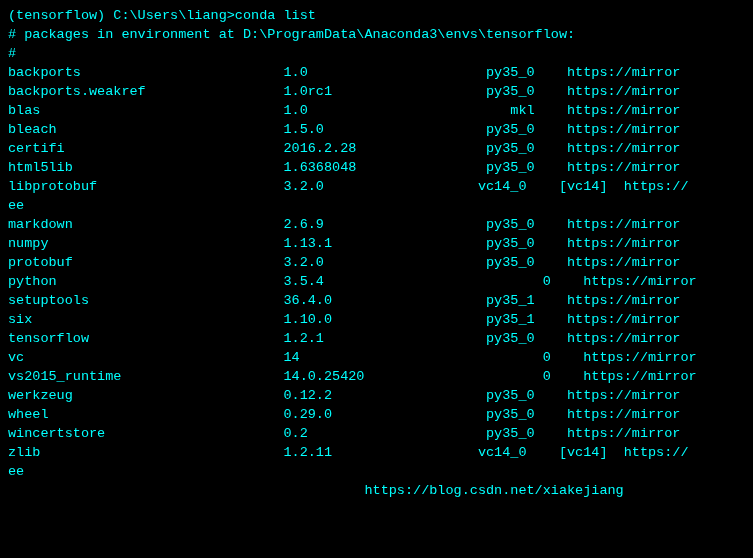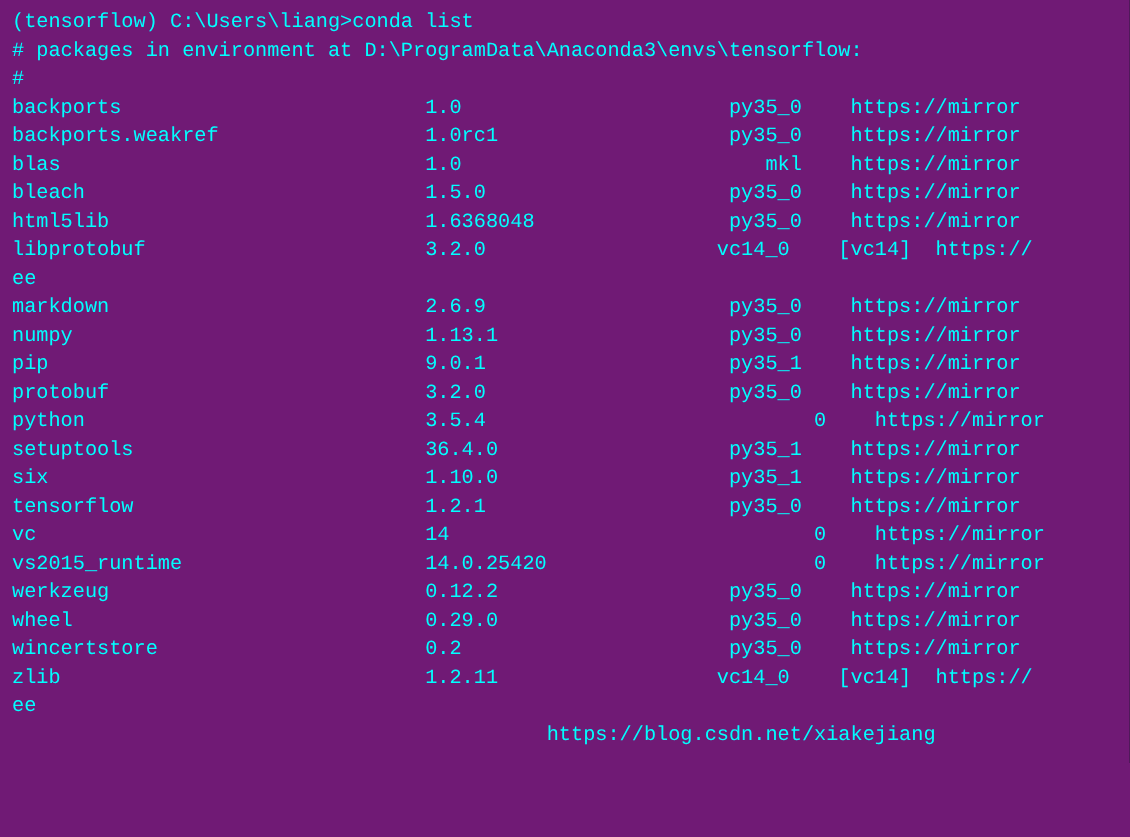--- a/index.html
+++ b/index.html
@@ -10,21 +10,21 @@
     body {
       background-color: #1a1a2e;
       font-family: 'Courier New', Courier, monospace;
       font-size: 13.5px;
       color: #00ffff;
       width: 753px;
       height: 558px;
       overflow: hidden;
     }
     .terminal {
-      background-color: #701a75;
+      background-color: #000000;
       width: 753px;
       height: 558px;
       padding: 6px 8px;
       overflow: hidden;
     }
     .line {
       white-space: pre;
       line-height: 19px;
       color: #00ffff;
     }
@@ -44,26 +44,26 @@
 <body>
 
 <div class="terminal">
   <div class="line">(tensorflow) C:\Users\liang&gt;conda list</div>
   <div class="line header"># packages in environment at D:\ProgramData\Anaconda3\envs\tensorflow:</div>
   <div class="line comment">#</div>
   <div class="line">backports                         1.0                      py35_0    https://mirror</div>
   <div class="line">backports.weakref                 1.0rc1                   py35_0    https://mirror</div>
   <div class="line">blas                              1.0                         mkl    https://mirror</div>
   <div class="line">bleach                            1.5.0                    py35_0    https://mirror</div>
+  <div class="line">certifi                           2016.2.28                py35_0    https://mirror</div>
   <div class="line">html5lib                          1.6368048                py35_0    https://mirror</div>
   <div class="line">libprotobuf                       3.2.0                   vc14_0    [vc14]  https://</div>
   <div class="line">ee</div>
   <div class="line">markdown                          2.6.9                    py35_0    https://mirror</div>
   <div class="line">numpy                             1.13.1                   py35_0    https://mirror</div>
-  <div class="line">pip                               9.0.1                    py35_1    https://mirror</div>
   <div class="line">protobuf                          3.2.0                    py35_0    https://mirror</div>
   <div class="line">python                            3.5.4                           0    https://mirror</div>
   <div class="line">setuptools                        36.4.0                   py35_1    https://mirror</div>
   <div class="line">six                               1.10.0                   py35_1    https://mirror</div>
   <div class="line">tensorflow                        1.2.1                    py35_0    https://mirror</div>
   <div class="line">vc                                14                              0    https://mirror</div>
   <div class="line">vs2015_runtime                    14.0.25420                      0    https://mirror</div>
   <div class="line">werkzeug                          0.12.2                   py35_0    https://mirror</div>
   <div class="line">wheel                             0.29.0                   py35_0    https://mirror</div>
   <div class="line">wincertstore                      0.2                      py35_0    https://mirror</div>

